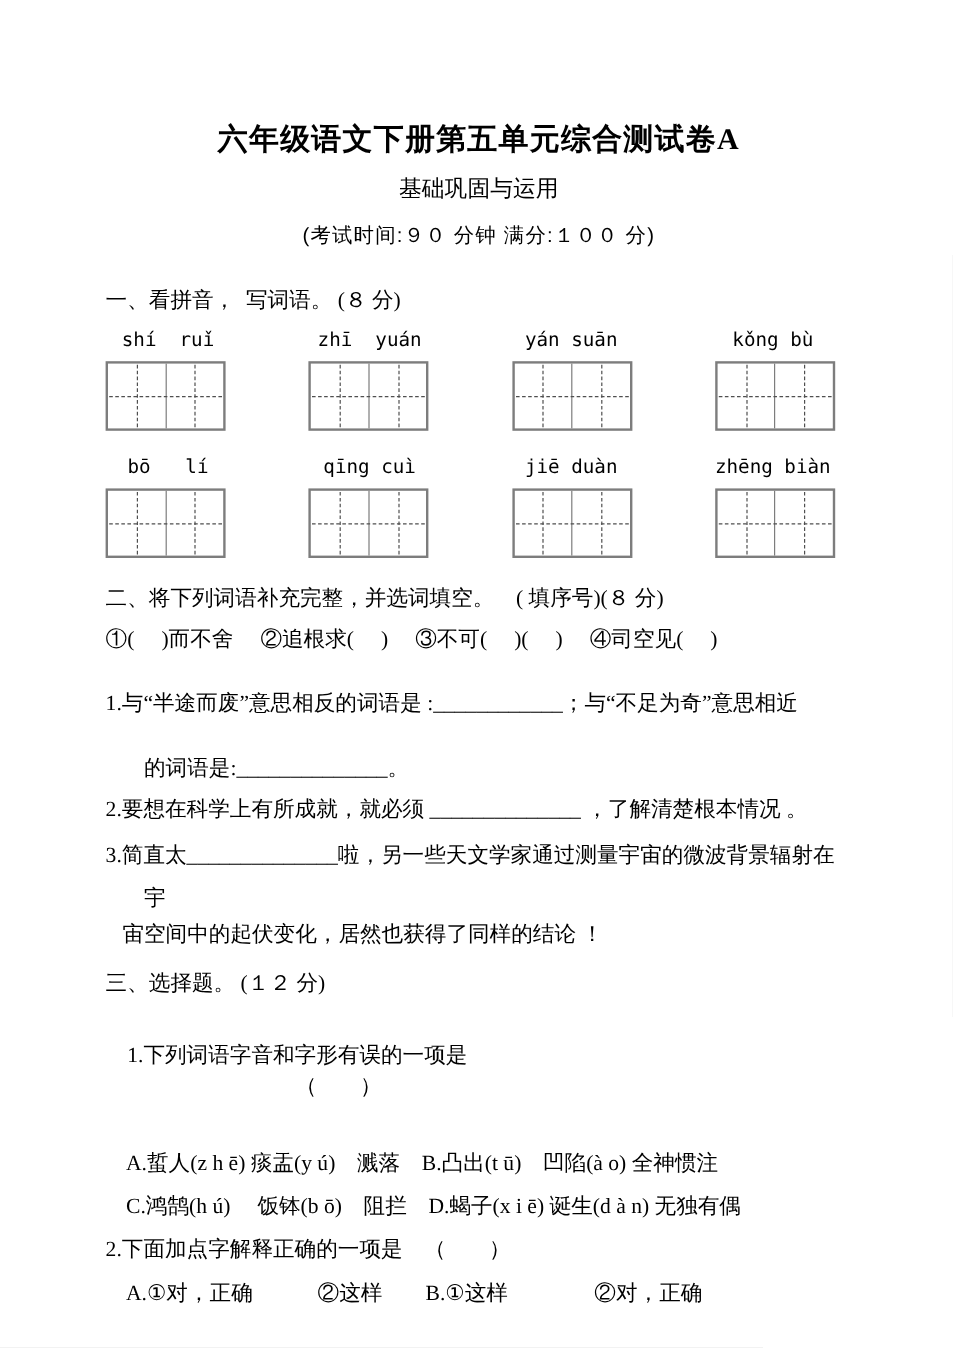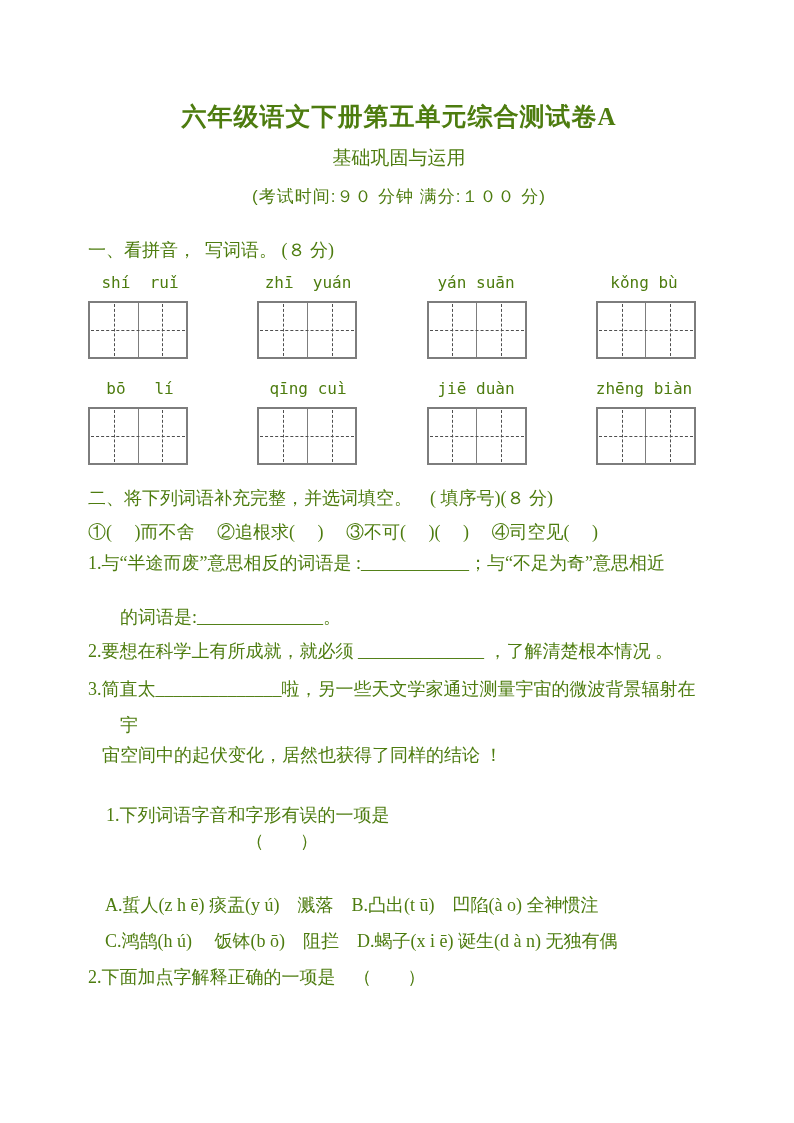--- a/index.html
+++ b/index.html
@@ -4,39 +4,39 @@
 <style>
   html,body{margin:0;padding:0;background:#e8e8e8;}
   .page{
     position:relative;
     width:794px;height:1123px;
     margin:0 auto;
     background:#ffffff;
     box-sizing:border-box;
     padding:100px 84px 0 88px;
     font-family:"Liberation Serif","DejaVu Serif",serif;
-    color:#4d7c0f;
+    color:#000000;
     overflow:hidden;
   }
   .title{
     font-size:25px;font-weight:bold;text-align:center;
     line-height:34px;letter-spacing:1px;white-space:pre;
   }
   .subtitle{
     font-family:"Liberation Sans","DejaVu Sans",sans-serif;
     font-size:19px;text-align:center;margin-top:12px;line-height:24px;white-space:pre;
   }
   .exam-info{
     font-family:"Liberation Sans","DejaVu Sans",sans-serif;
     font-size:17px;text-align:center;margin-top:15px;line-height:24px;
     letter-spacing:1px;white-space:pre;
   }
   .line{font-size:18px;line-height:26px;white-space:pre;}
   .mt4{margin-top:4px}.mt6{margin-top:6px}.mt8{margin-top:8px}
-  .mt10{margin-top:10px}.mt11{margin-top:5px}.mt12{margin-top:12px}
+  .mt10{margin-top:10px}.mt11{margin-top:28px}.mt12{margin-top:12px}
   .mt13{margin-top:28px}.mt15{margin-top:15px}
   .mt18{margin-top:18px}.mt20{margin-top:20px}
   .ind14{padding-left:14px}.ind17{padding-left:17px}.ind32{padding-left:32px}
   .pinyin-row{display:flex;justify-content:space-between;width:608px;gap:26px;}
   .pin{
     width:104px;text-align:center;
     font-family:"DejaVu Sans Mono","Liberation Mono",monospace;
     font-size:16px;line-height:24px;white-space:pre;
   }
   .grid-row{display:flex;justify-content:space-between;width:608px;}
@@ -120,21 +120,23 @@
 
   <div class="line mt20">二、将下列词语补充完整，并选词填空。　( 填序号)(８ 分)</div>
   <div class="line mt8">①(　 )而不舍　 ②追根求(　 )　 ③不可(　 )(　 )　 ④司空见(　 )</div>
   <div class="line mt11">1.与“半途而废”意思相反的词语是 :____________；与“不足为奇”意思相近</div>
   <div class="line mt13 ind32">的词语是:______________。</div>
   <div class="line mt8">2.要想在科学上有所成就，就必须 ______________ ，了解清楚根本情况 。</div>
   <div class="line mt12">3.简直太______________啦，另一些天文学家通过测量宇宙的微波背景辐射在</div>
   <div class="line mt10 ind32">宇</div>
   <div class="line mt4 ind14">宙空间中的起伏变化，居然也获得了同样的结论 ！</div>
 
+  <div class="line mt15">三、选择题。 (１２ 分)</div>
   <div class="line mt8">
     <span>1.下列词语字音和字形有误的一项是</span>
     <span class="answer-paren">（　　）</span>
   </div>
   <div class="line mt12 ind17">A.蜇人(z h ē) 痰盂(y ú)　溅落　B.凸出(t ū)　凹陷(à o) 全神惯注</div>
   <div class="line mt10 ind17">C.鸿鹄(h ú)　 饭钵(b ō)　阻拦　D.蝎子(x i ē) 诞生(d à n) 无独有偶</div>
   <div class="line mt10">2.下面加点字解释正确的一项是　（　　）</div>
+  <div class="line mt10 ind17">A.①对，正确　　　②这样　　B.①这样　　　　②对，正确</div>
 
 </div>
 
 </body></html>

